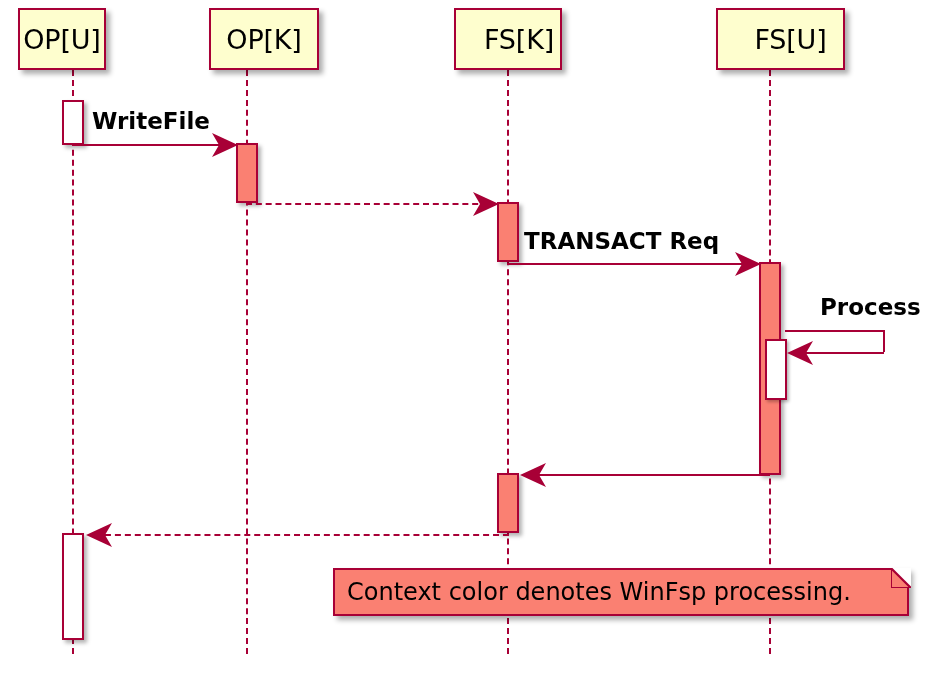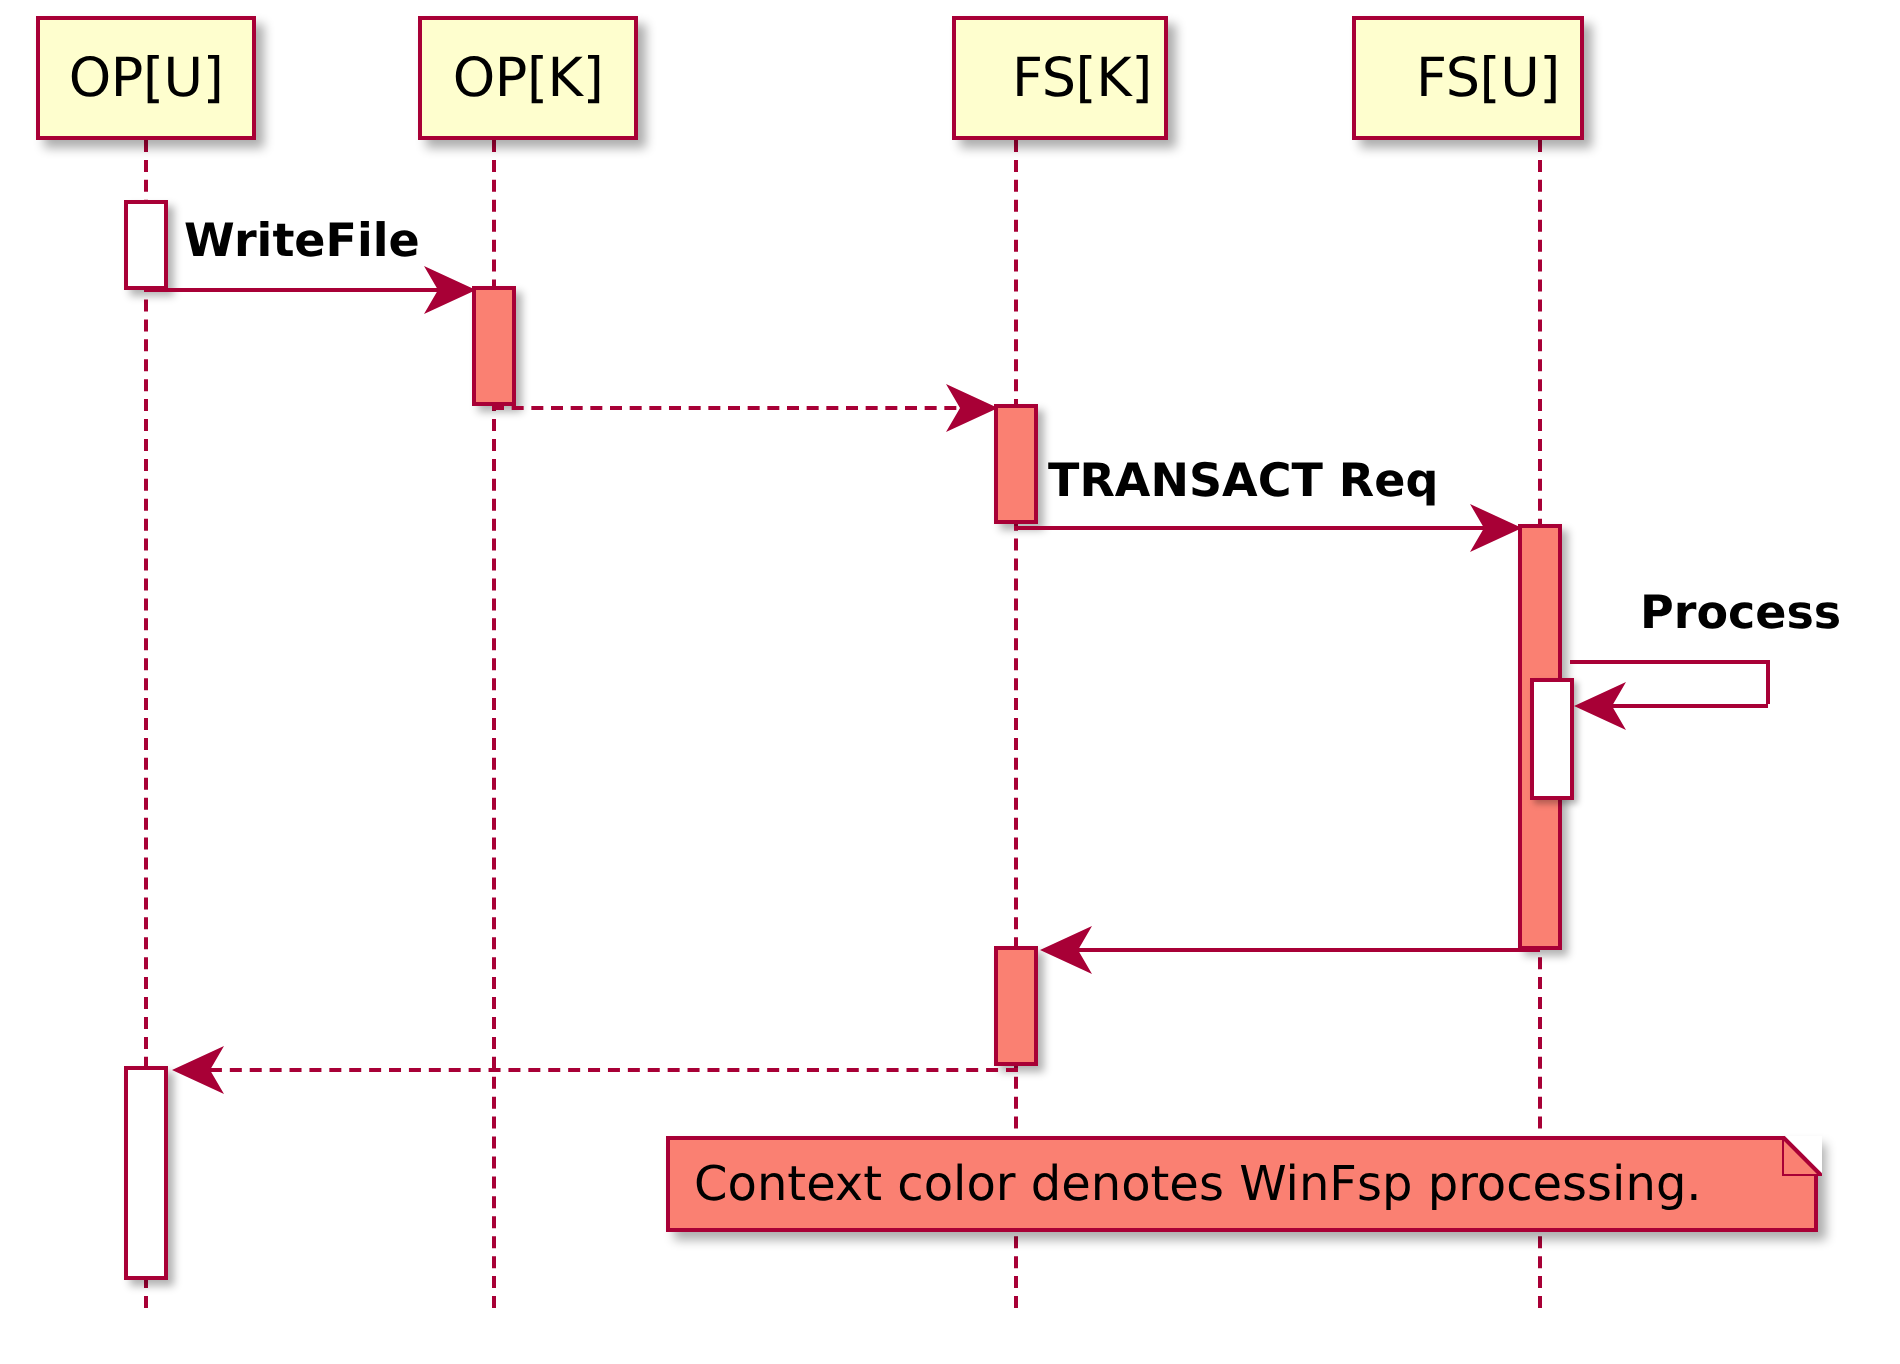--- a/index.html
+++ b/index.html
@@ -93,30 +93,30 @@
 </head>
 <body>
 
 <div id="canvas">
 
   <div class="lifeline" style="left:72px; top:70px; height:584px;"></div>
   <div class="lifeline" style="left:246px; top:70px; height:584px;"></div>
   <div class="lifeline" style="left:507px; top:70px; height:584px;"></div>
   <div class="lifeline" style="left:769px; top:70px; height:584px;"></div>
 
-  <div class="participant" style="left:18px; top:8px; width:110px; height:62px;">
+  <div class="participant" style="left:18px; top:8px; width:88px; height:62px;">
     <span>OP[U]</span>
   </div>
   <div class="participant" style="left:209px; top:8px; width:110px; height:62px;">
     <span>OP[K]</span>
   </div>
-  <div class="participant" style="left:476px; top:8px; width:108px; height:62px;padding-left:22px;">
+  <div class="participant" style="left:454px; top:8px; width:108px; height:62px;padding-left:22px;">
     <span>FS[K]</span>
   </div>
-  <div class="participant" style="left:676px; top:8px; width:116px; height:62px;padding-left:20px;">
+  <div class="participant" style="left:716px; top:8px; width:129px; height:62px;padding-left:20px;">
     <span>FS[U]</span>
   </div>
 
   <div class="activation act-white" style="left:62px; top:100px; width:22px; height:45px;"></div>
 
   <div class="activation act-salmon" style="left:236px; top:143px; width:22px; height:60px;"></div>
 
   <div class="activation act-salmon" style="left:497px; top:202px; width:22px; height:60px;"></div>
 
   <div class="activation act-salmon" style="left:759px; top:262px; width:22px; height:213px;"></div>

